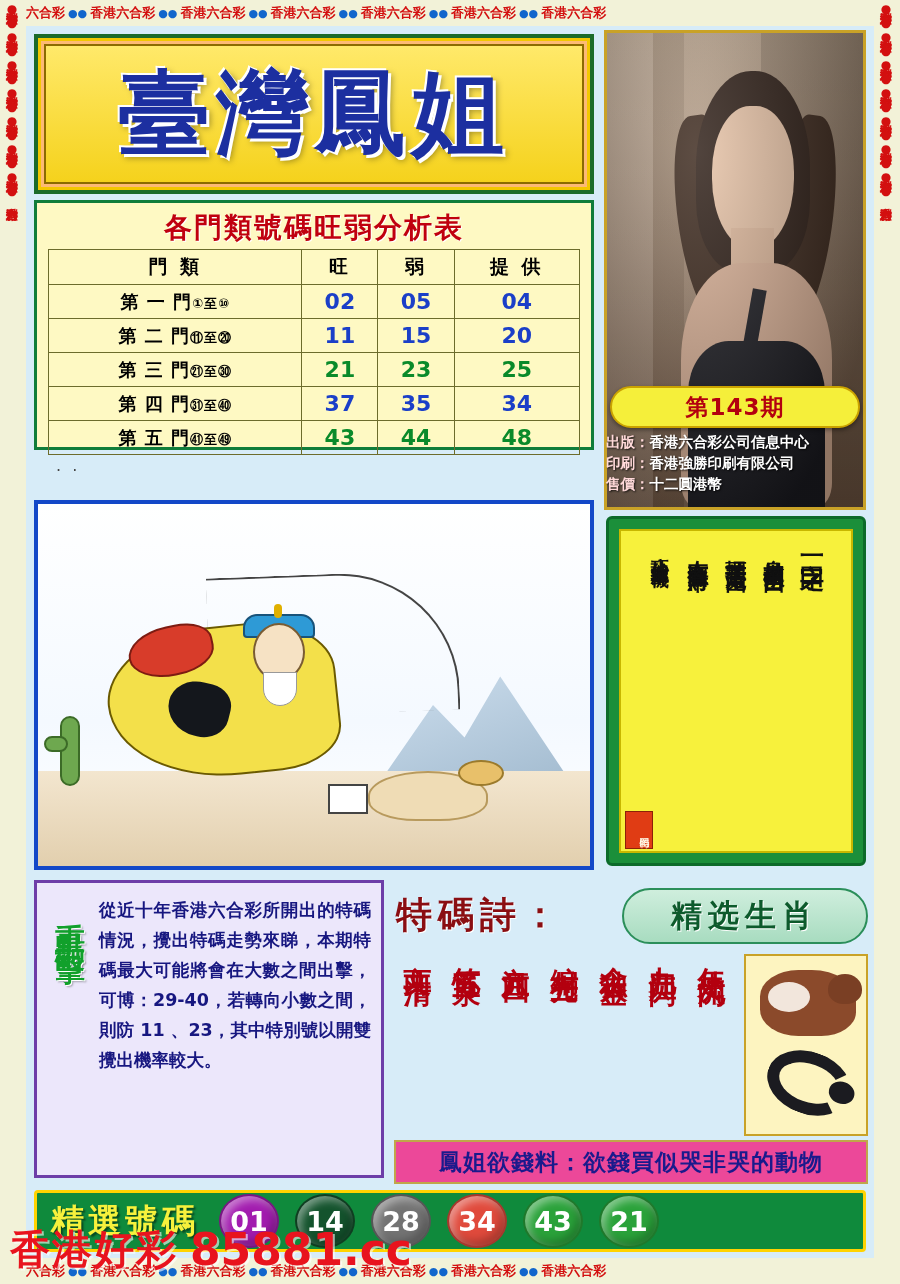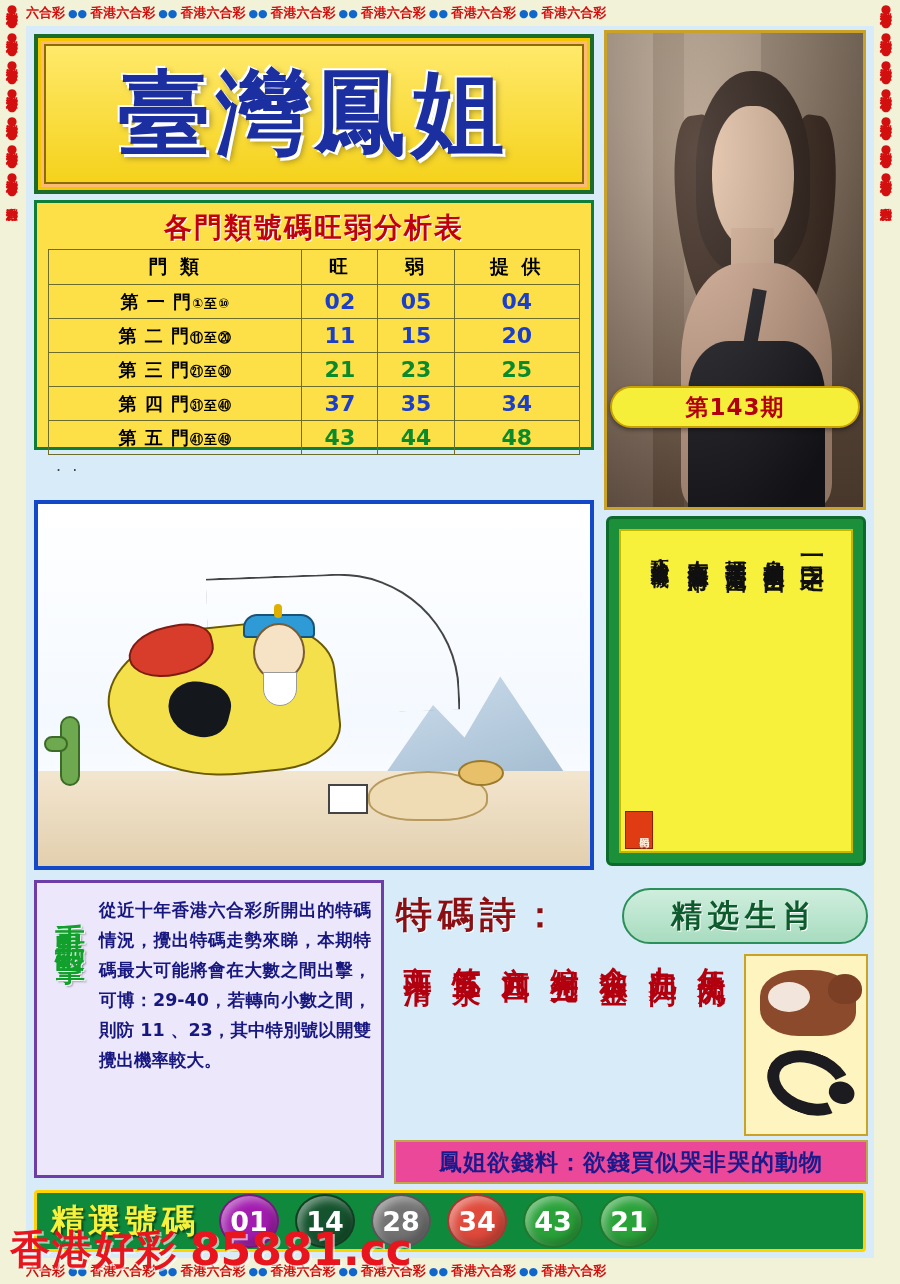--- a/index.html
+++ b/index.html
@@ -131,21 +131,21 @@
     font-size:14.5px; line-height:21px; font-weight:bold;
     text-shadow:1px 1px 2px rgba(0,0,0,.8);
   }
   .pub-lines .row { display:flex; }
   .pub-lines .k { color:#ffd9d9; white-space:nowrap; }
   .pub-lines .v { color:#ffffff; }
 
   
   .tbl-wrap {
     position:absolute; left:8px; top:174px; width:560px; height:250px;
-    background:#fde047; border:3px solid #0f7d3a;
+    background:#fef9c3; border:3px solid #0f7d3a;
   }
   .tbl-title {
     text-align:center; font-size:28px; font-weight:bold; color:#c0000f;
     padding:6px 0 2px; letter-spacing:2px;
     text-shadow:1px 1px 0 #fff;
   }
   table.an {
     width:96%; margin:0 auto; border-collapse:collapse;
     font-size:19px;
   }
@@ -437,20 +437,34 @@
         <div class="neck"></div>
         <div class="body"></div>
         <div class="strap"></div>
         <div class="dress"></div>
       </div>
       <div class="shade"></div>
     </div>
 
     <div class="issue-tag">第143期</div>
 
+    <div class="pub-lines">
+      <div class="row">
+          <span class="k">出版：</span>
+          <span class="v">香港六合彩公司信息中心</span>
+        </div>
+      <div class="row">
+          <span class="k">印刷：</span>
+          <span class="v">香港強勝印刷有限公司</span>
+        </div>
+      <div class="row">
+          <span class="k">售價：</span>
+          <span class="v">十二圓港幣</span>
+        </div>
+    </div>
 
     <div class="tbl-wrap">
       <div class="tbl-title">各門類號碼旺弱分析表</div>
       <table class="an">
         <tbody>
             <tr>
           <th>門 類</th>
           <th>旺</th>
           <th>弱</th>
           <th>提 供</th>

